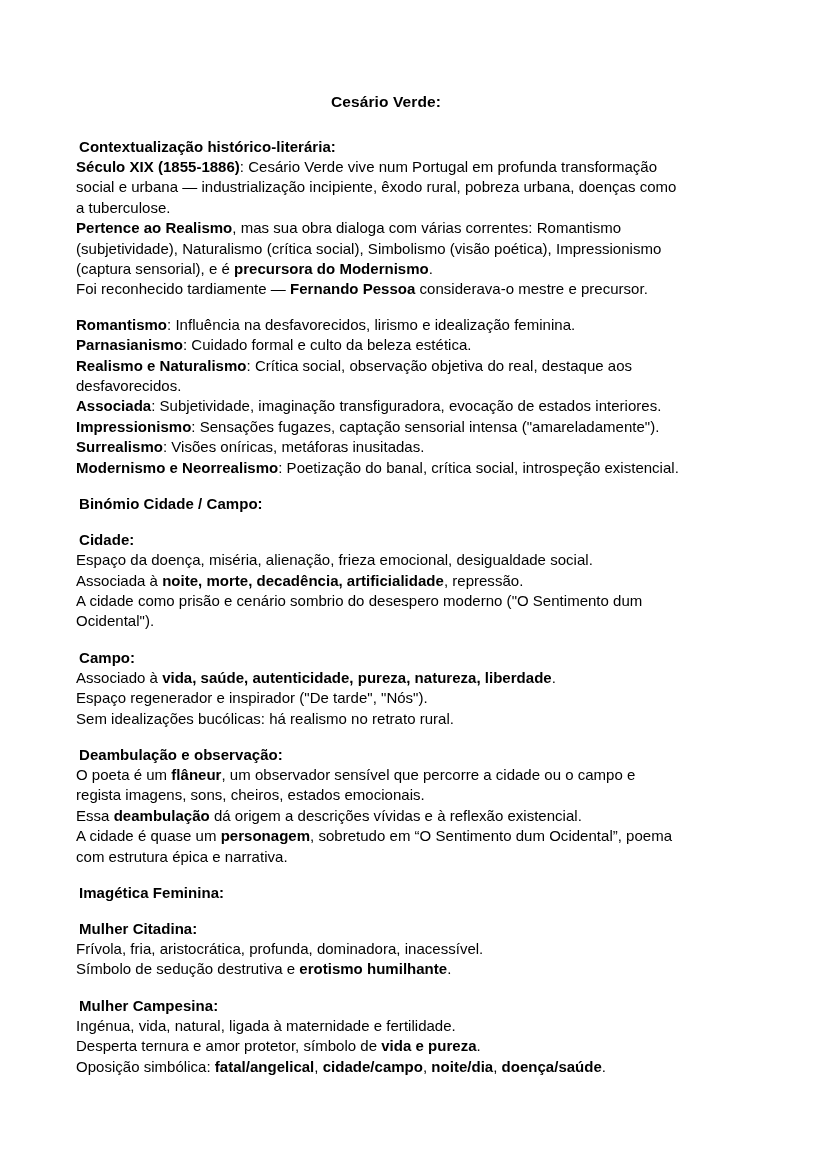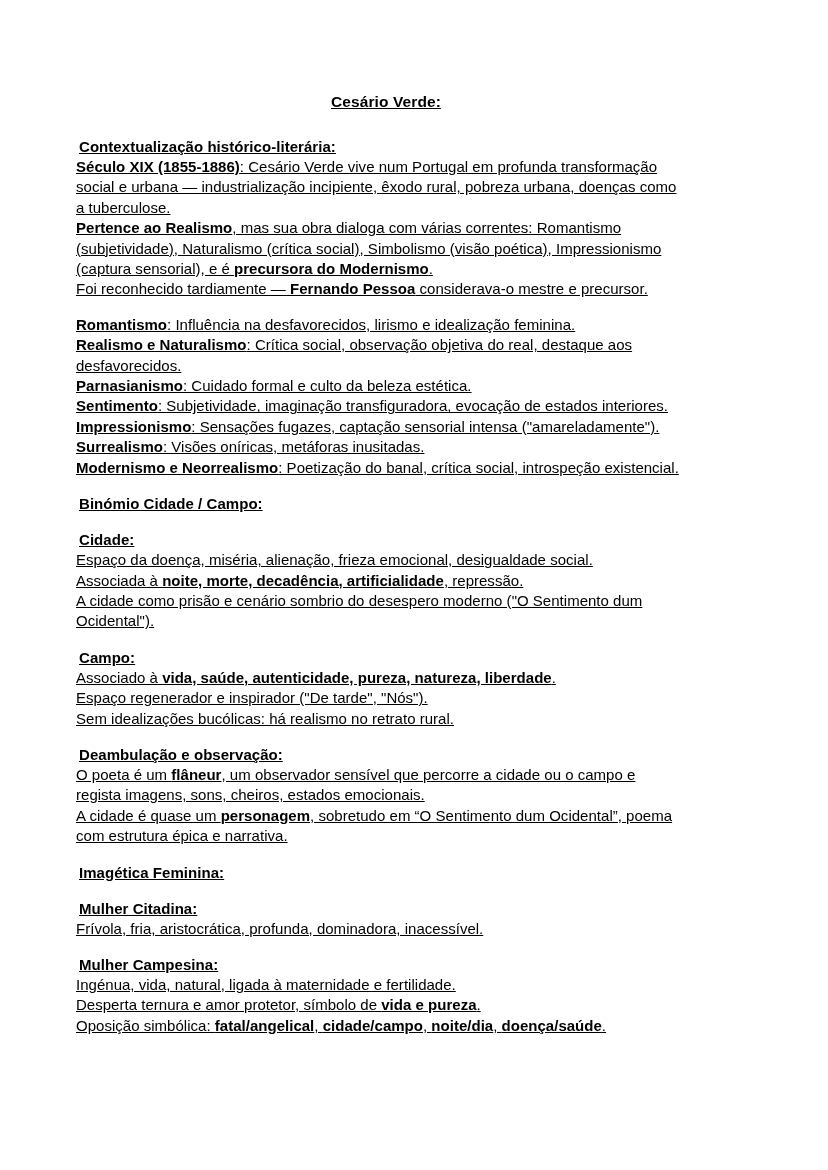--- a/index.html
+++ b/index.html
@@ -16,21 +16,20 @@
     -webkit-font-smoothing: antialiased;
   }
   .page {
     position: relative;
     width: 769px;
     height: 1170px;
     box-sizing: border-box;
     padding: 92px 73px 0 76px;
     background: #ffffff;
     overflow: hidden;
-    text-decoration: underline;
   }
   .doc-title {
     font-size: 15.5px;
     font-weight: bold;
     text-align: center;
     line-height: 20px;
     margin: 0 0 24px 0;
     letter-spacing: 0.1px;
   }
   .section {
@@ -80,23 +79,23 @@
         <div class="heading">Contextualização histórico-literária:</div>
         <div class="block-text">
           <p class="para"><b>Século XIX (1855-1886)</b><span>: Cesário Verde vive num Portugal em profunda transformação social e urbana — industrialização incipiente, êxodo rural, pobreza urbana, doenças como a tuberculose.</span></p>
           <p class="para"><b>Pertence ao Realismo</b><span>, mas sua obra dialoga com várias correntes: Romantismo (subjetividade), Naturalismo (crítica social), Simbolismo (visão poética), Impressionismo (captura sensorial), e é </span><b>precursora do Modernismo</b><span>.</span></p>
           <p class="para"><span>Foi reconhecido tardiamente — </span><b>Fernando Pessoa</b><span> considerava-o mestre e precursor.</span></p>
         </div>
       </section>
       <section class="section">
         <div class="block-text">
           <p class="para"><b>Romantismo</b><span>: Influência na desfavorecidos, lirismo e idealização feminina.</span></p>
+          <p class="para"><b>Parnasianismo</b><span>: Cuidado formal e culto da beleza estética.</span></p>
           <p class="para"><b>Realismo e Naturalismo</b><span>: Crítica social, observação objetiva do real, destaque aos desfavorecidos.</span></p>
-          <p class="para"><b>Parnasianismo</b><span>: Cuidado formal e culto da beleza estética.</span></p>
-          <p class="para"><b>Sentimento</b><span>: Subjetividade, imaginação transfiguradora, evocação de estados interiores.</span></p>
+          <p class="para"><b>Associada</b><span>: Subjetividade, imaginação transfiguradora, evocação de estados interiores.</span></p>
           <p class="para"><b>Impressionismo</b><span>: Sensações fugazes, captação sensorial intensa ("amareladamente").</span></p>
           <p class="para"><b>Surrealismo</b><span>: Visões oníricas, metáforas inusitadas.</span></p>
           <p class="para"><b>Modernismo e Neorrealismo</b><span>: Poetização do banal, crítica social, introspeção existencial.</span></p>
         </div>
       </section>
       <section class="section">
         <div class="heading">Binómio Cidade / Campo:</div>
         <div class="sub-gap"></div>
         <div class="subheading">Cidade:</div>
         <div class="block-text">
@@ -109,29 +108,31 @@
         <div class="block-text">
           <p class="para"><span>Associado à </span><b>vida, saúde, autenticidade, pureza, natureza, liberdade</b><span>.</span></p>
           <p class="para"><span>Espaço regenerador e inspirador ("De tarde", "Nós").</span></p>
           <p class="para"><span>Sem idealizações bucólicas: há realismo no retrato rural.</span></p>
         </div>
       </section>
       <section class="section">
         <div class="heading">Deambulação e observação:</div>
         <div class="block-text">
           <p class="para"><span>O poeta é um </span><b>flâneur</b><span>, um observador sensível que percorre a cidade ou o campo e regista imagens, sons, cheiros, estados emocionais.</span></p>
+          <p class="para"><span>Essa </span><b>deambulação</b><span> dá origem a descrições vívidas e à reflexão existencial.</span></p>
           <p class="para"><span>A cidade é quase um </span><b>personagem</b><span>, sobretudo em “O Sentimento dum Ocidental”, poema com estrutura épica e narrativa.</span></p>
         </div>
       </section>
       <section class="section">
         <div class="heading">Imagética Feminina:</div>
         <div class="sub-gap"></div>
         <div class="subheading">Mulher Citadina:</div>
         <div class="block-text">
           <p class="para"><span>Frívola, fria, aristocrática, profunda, dominadora, inacessível.</span></p>
+          <p class="para"><span>Símbolo de sedução destrutiva e </span><b>erotismo humilhante</b><span>.</span></p>
         </div>
         <div class="sub-gap"></div>
         <div class="subheading">Mulher Campesina:</div>
         <div class="block-text">
           <p class="para"><span>Ingénua, vida, natural, ligada à maternidade e fertilidade.</span></p>
           <p class="para"><span>Desperta ternura e amor protetor, símbolo de </span><b>vida e pureza</b><span>.</span></p>
           <p class="para"><span>Oposição simbólica: </span><b>fatal/angelical</b><span>, </span><b>cidade/campo</b><span>, </span><b>noite/dia</b><span>, </span><b>doença/saúde</b><span>.</span></p>
         </div>
       </section>
     </div>

